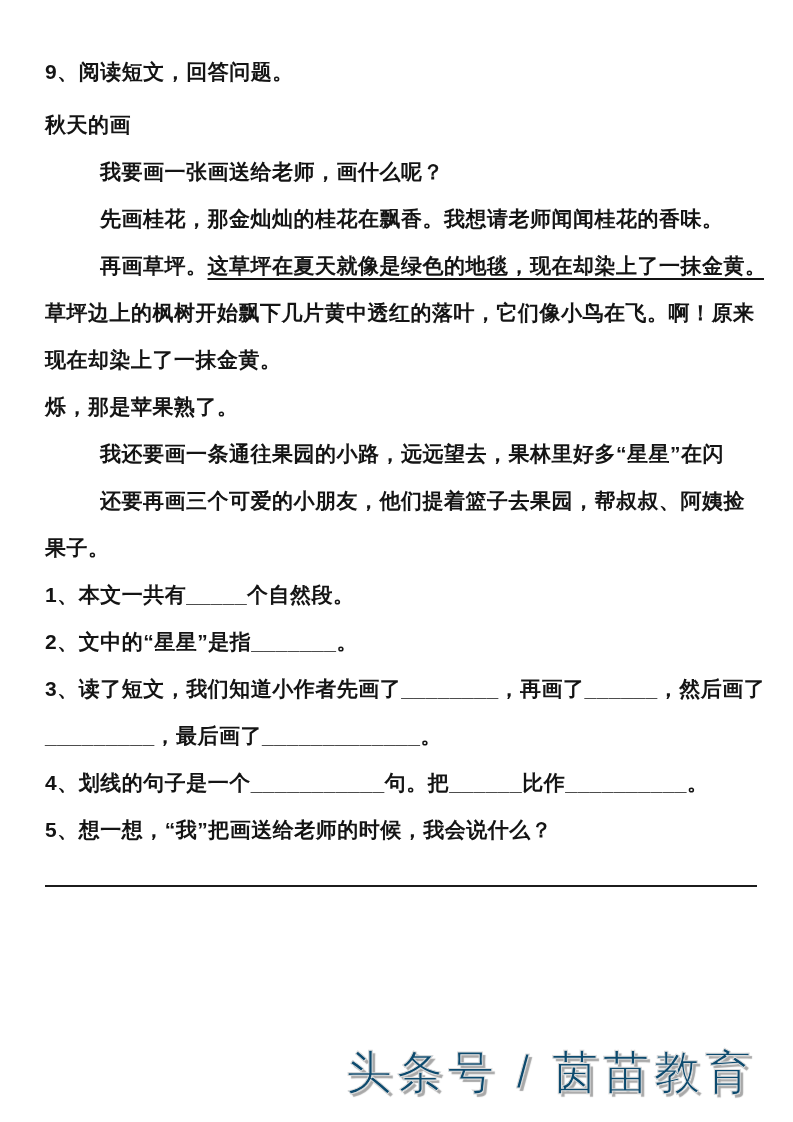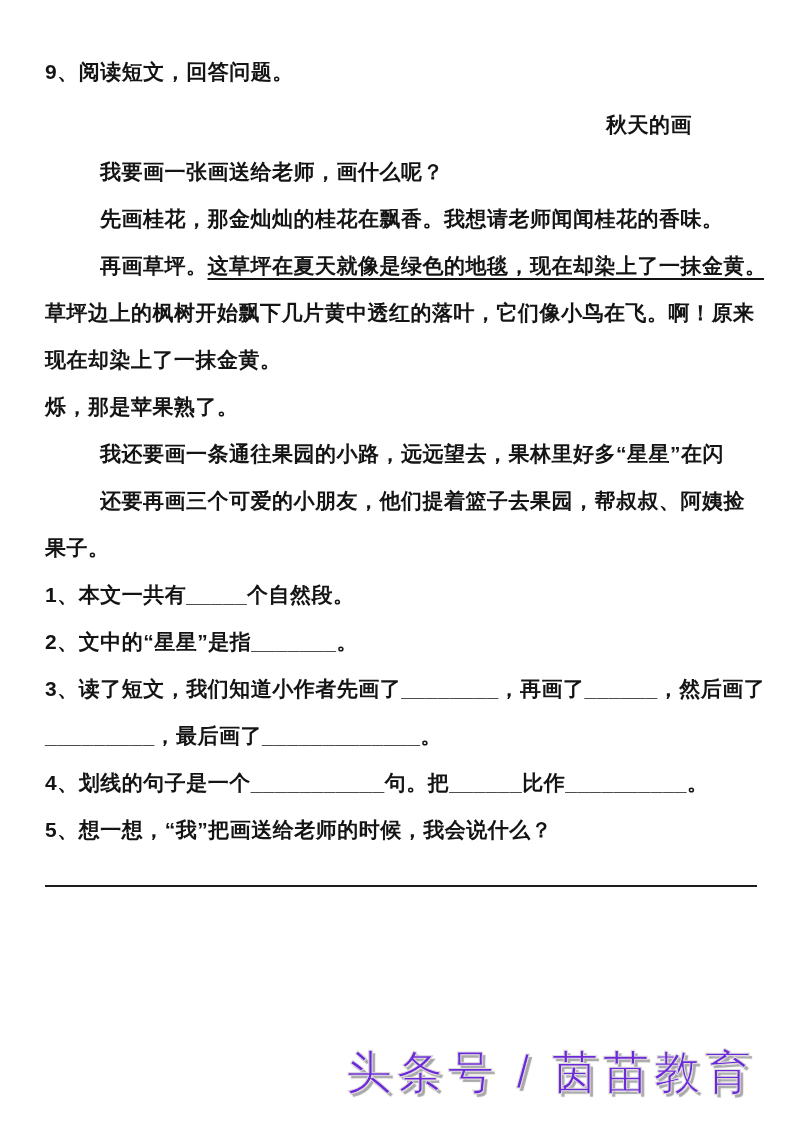--- a/index.html
+++ b/index.html
@@ -16,21 +16,21 @@
     overflow: hidden;
   }
   .line {
     font-size: 21px;
     line-height: 47px;
     letter-spacing: 0.5px;
     white-space: nowrap;
   }
   .indent { padding-left: 55px; }
   .title {
-    text-align: right;
+    text-align: left;
     margin-top: 6px;
     padding-right: 36px; 
   }
   .u-seg {
     text-decoration: underline;
     text-decoration-thickness: 2px;
     text-underline-offset: 5px;
   }
   .divider {
     border: none;
@@ -39,21 +39,21 @@
     width: 712px;
   }
   .watermark {
     position: absolute;
     top: 1042px;
     right: 8px;
     font-size: 46px;
     font-weight: normal;
     letter-spacing: 5px;
     white-space: nowrap;
-    color: #6d28d9;
+    color: #0c4a6e;
     -webkit-text-stroke: 1px #dcdcdc;
     text-shadow: 3px 3px 1px #a8a8a8;
   }
 </style>
 </head>
 <body>
 
 <div class="page">
 
   <div class="line">9、阅读短文，回答问题。</div>

